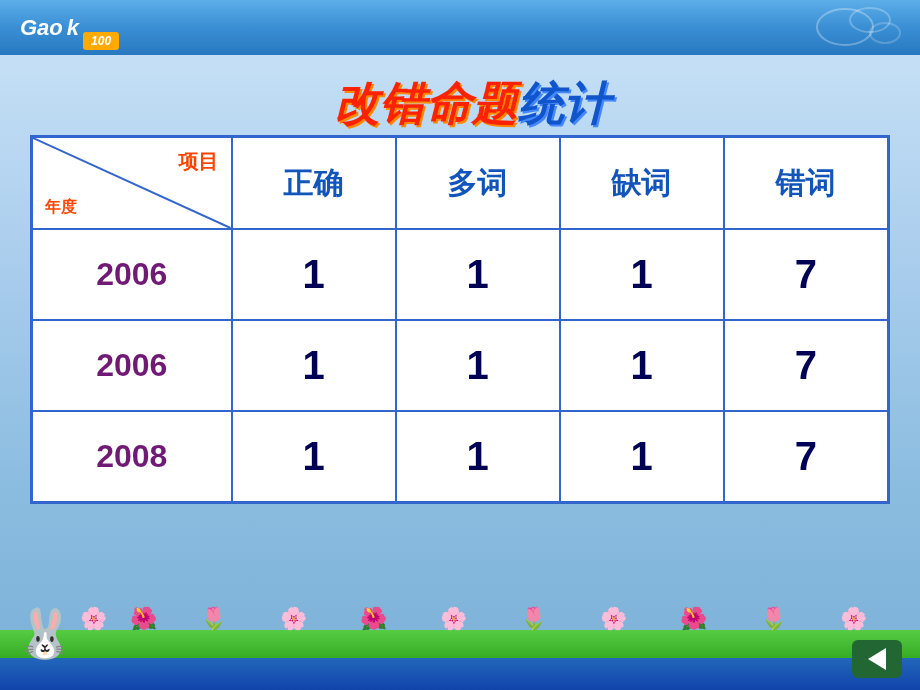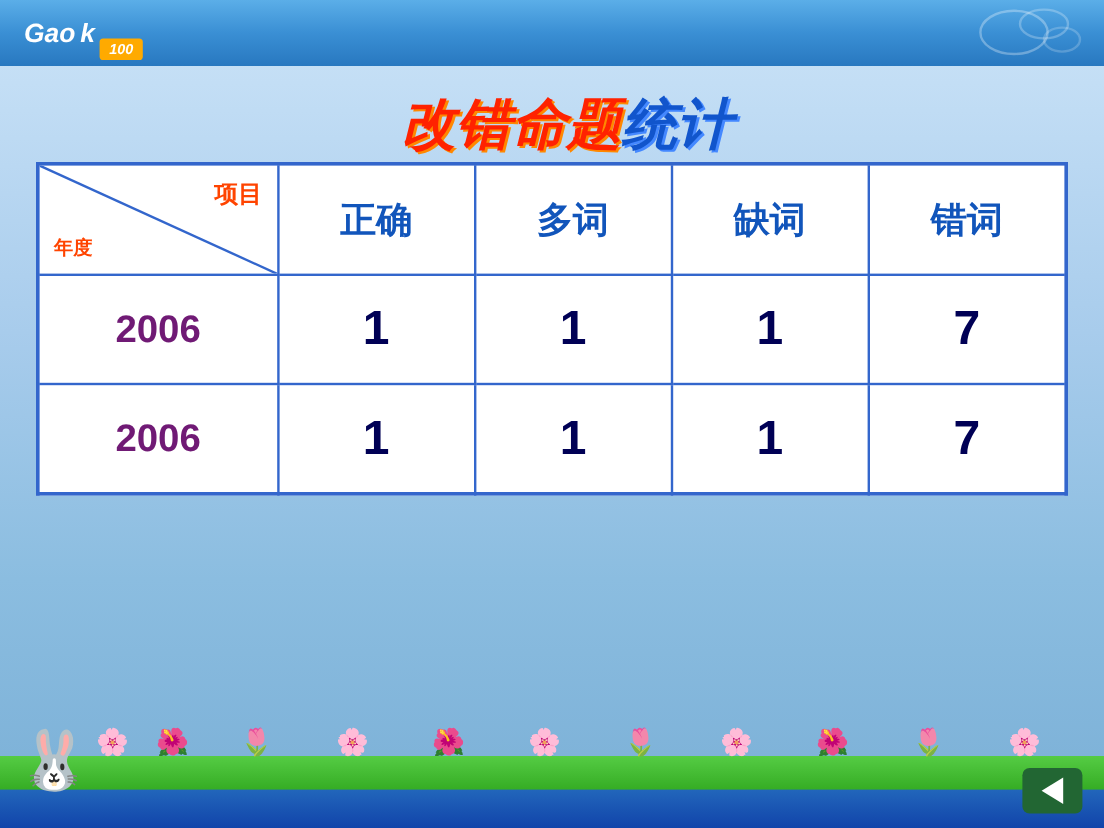--- a/index.html
+++ b/index.html
@@ -301,20 +301,27 @@
           <td class="data-cell">1</td>
           <td class="data-cell">7</td>
         </tr>
         <tr>
           <td class="year-cell">2006</td>
           <td class="data-cell">1</td>
           <td class="data-cell">1</td>
           <td class="data-cell">1</td>
           <td class="data-cell">7</td>
         </tr>
+        <tr>
+          <td class="year-cell">2008</td>
+          <td class="data-cell">1</td>
+          <td class="data-cell">1</td>
+          <td class="data-cell">1</td>
+          <td class="data-cell">7</td>
+        </tr>
       </tbody>
   </table>
 </div>
 
 <div class="grass-area">
   <div class="grass-strip"></div>
 
   <span class="flower" style="left:80px;">🌸</span>
   <span class="flower" style="left:130px;">🌺</span>
   <span class="flower" style="left:200px;">🌷</span>

